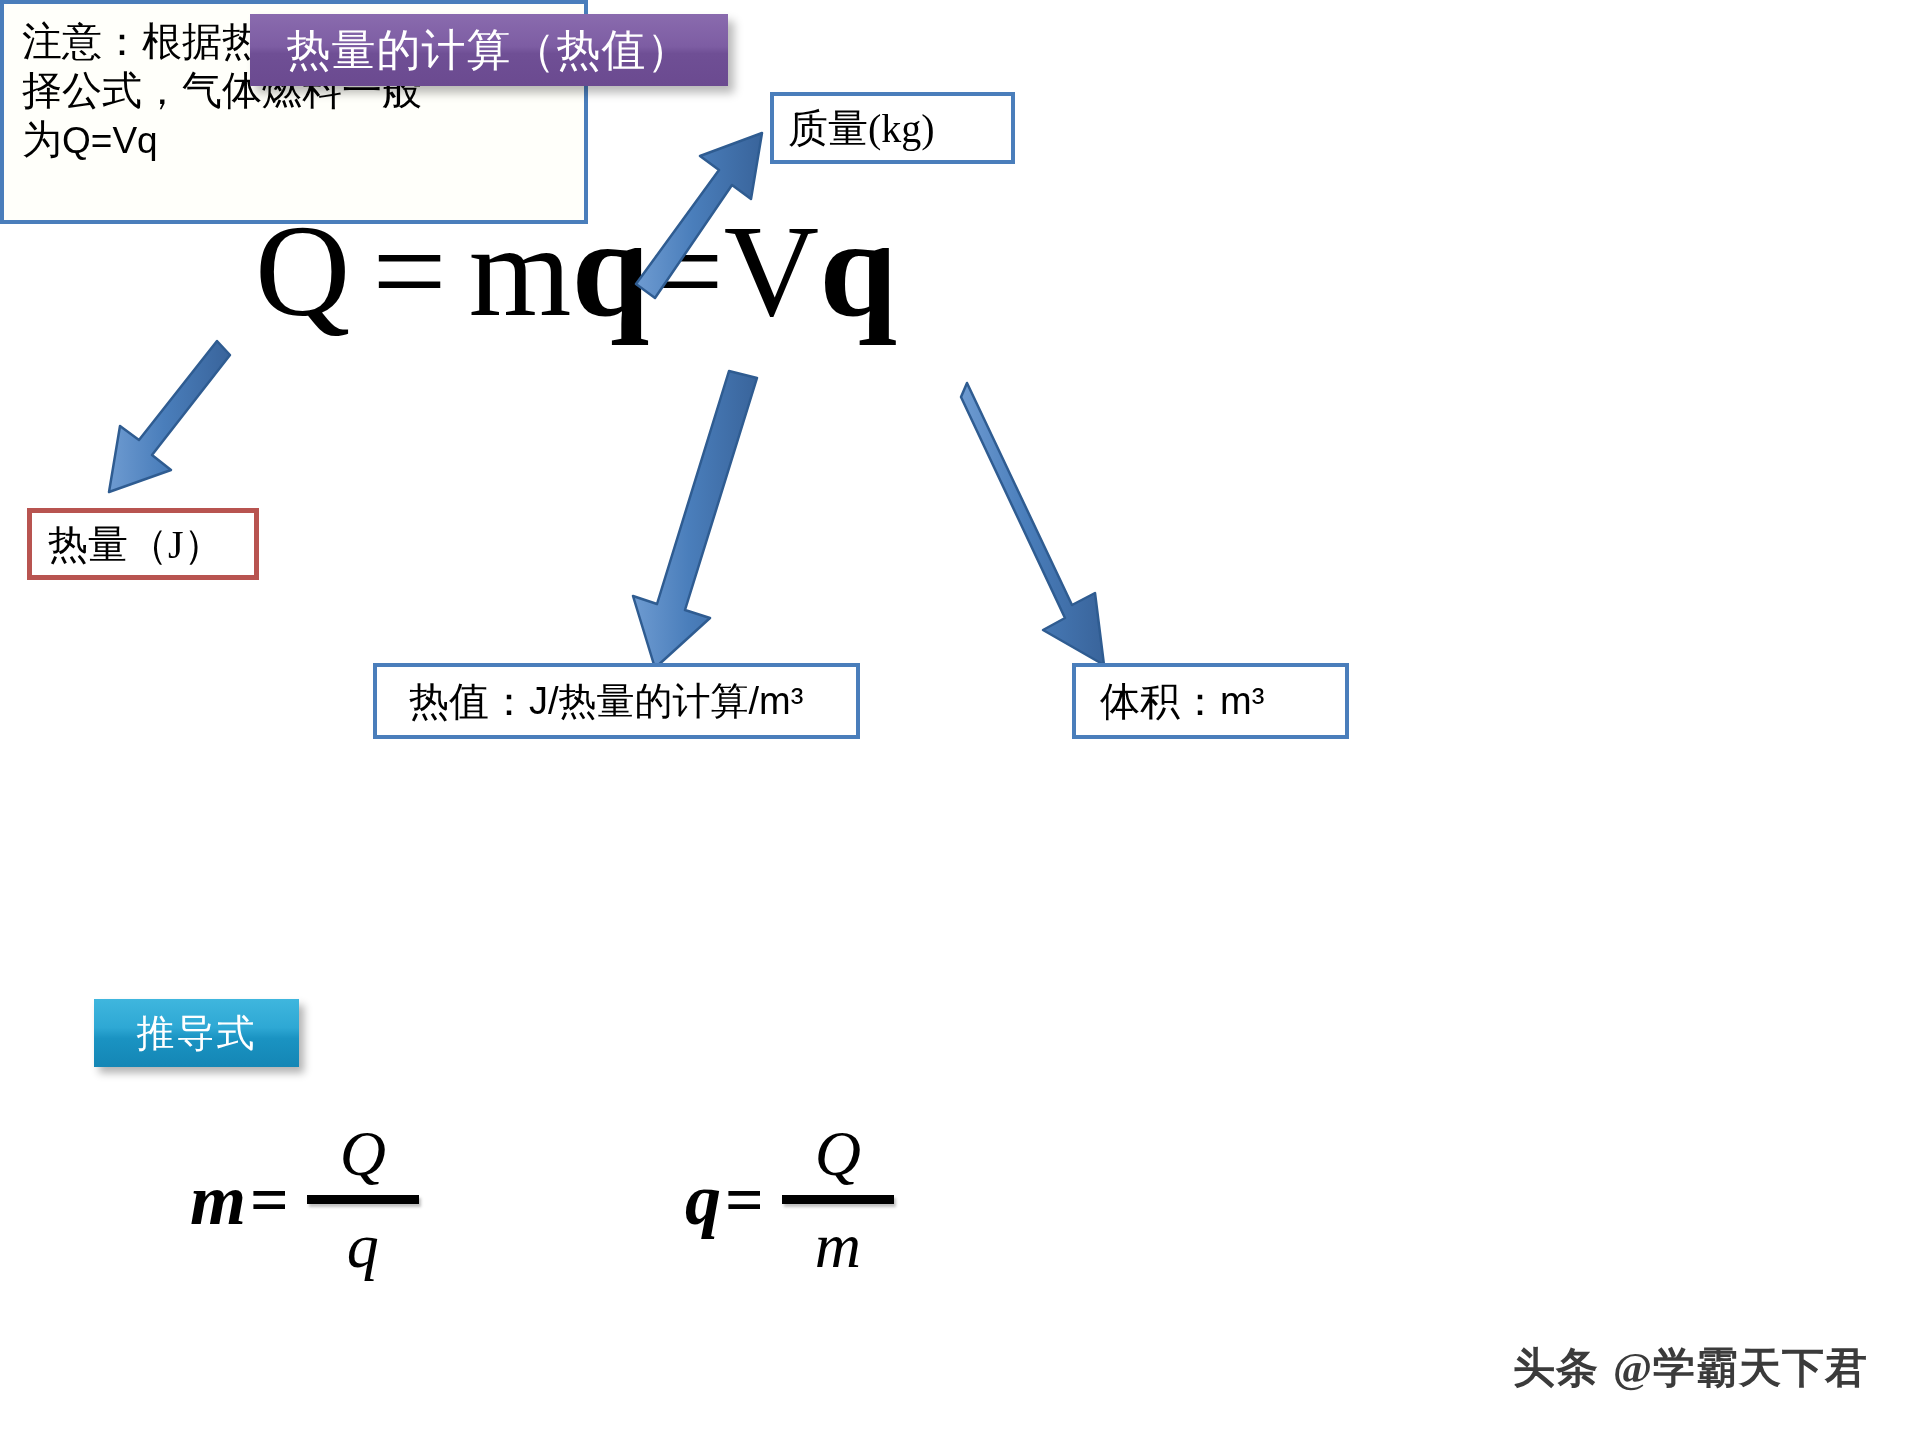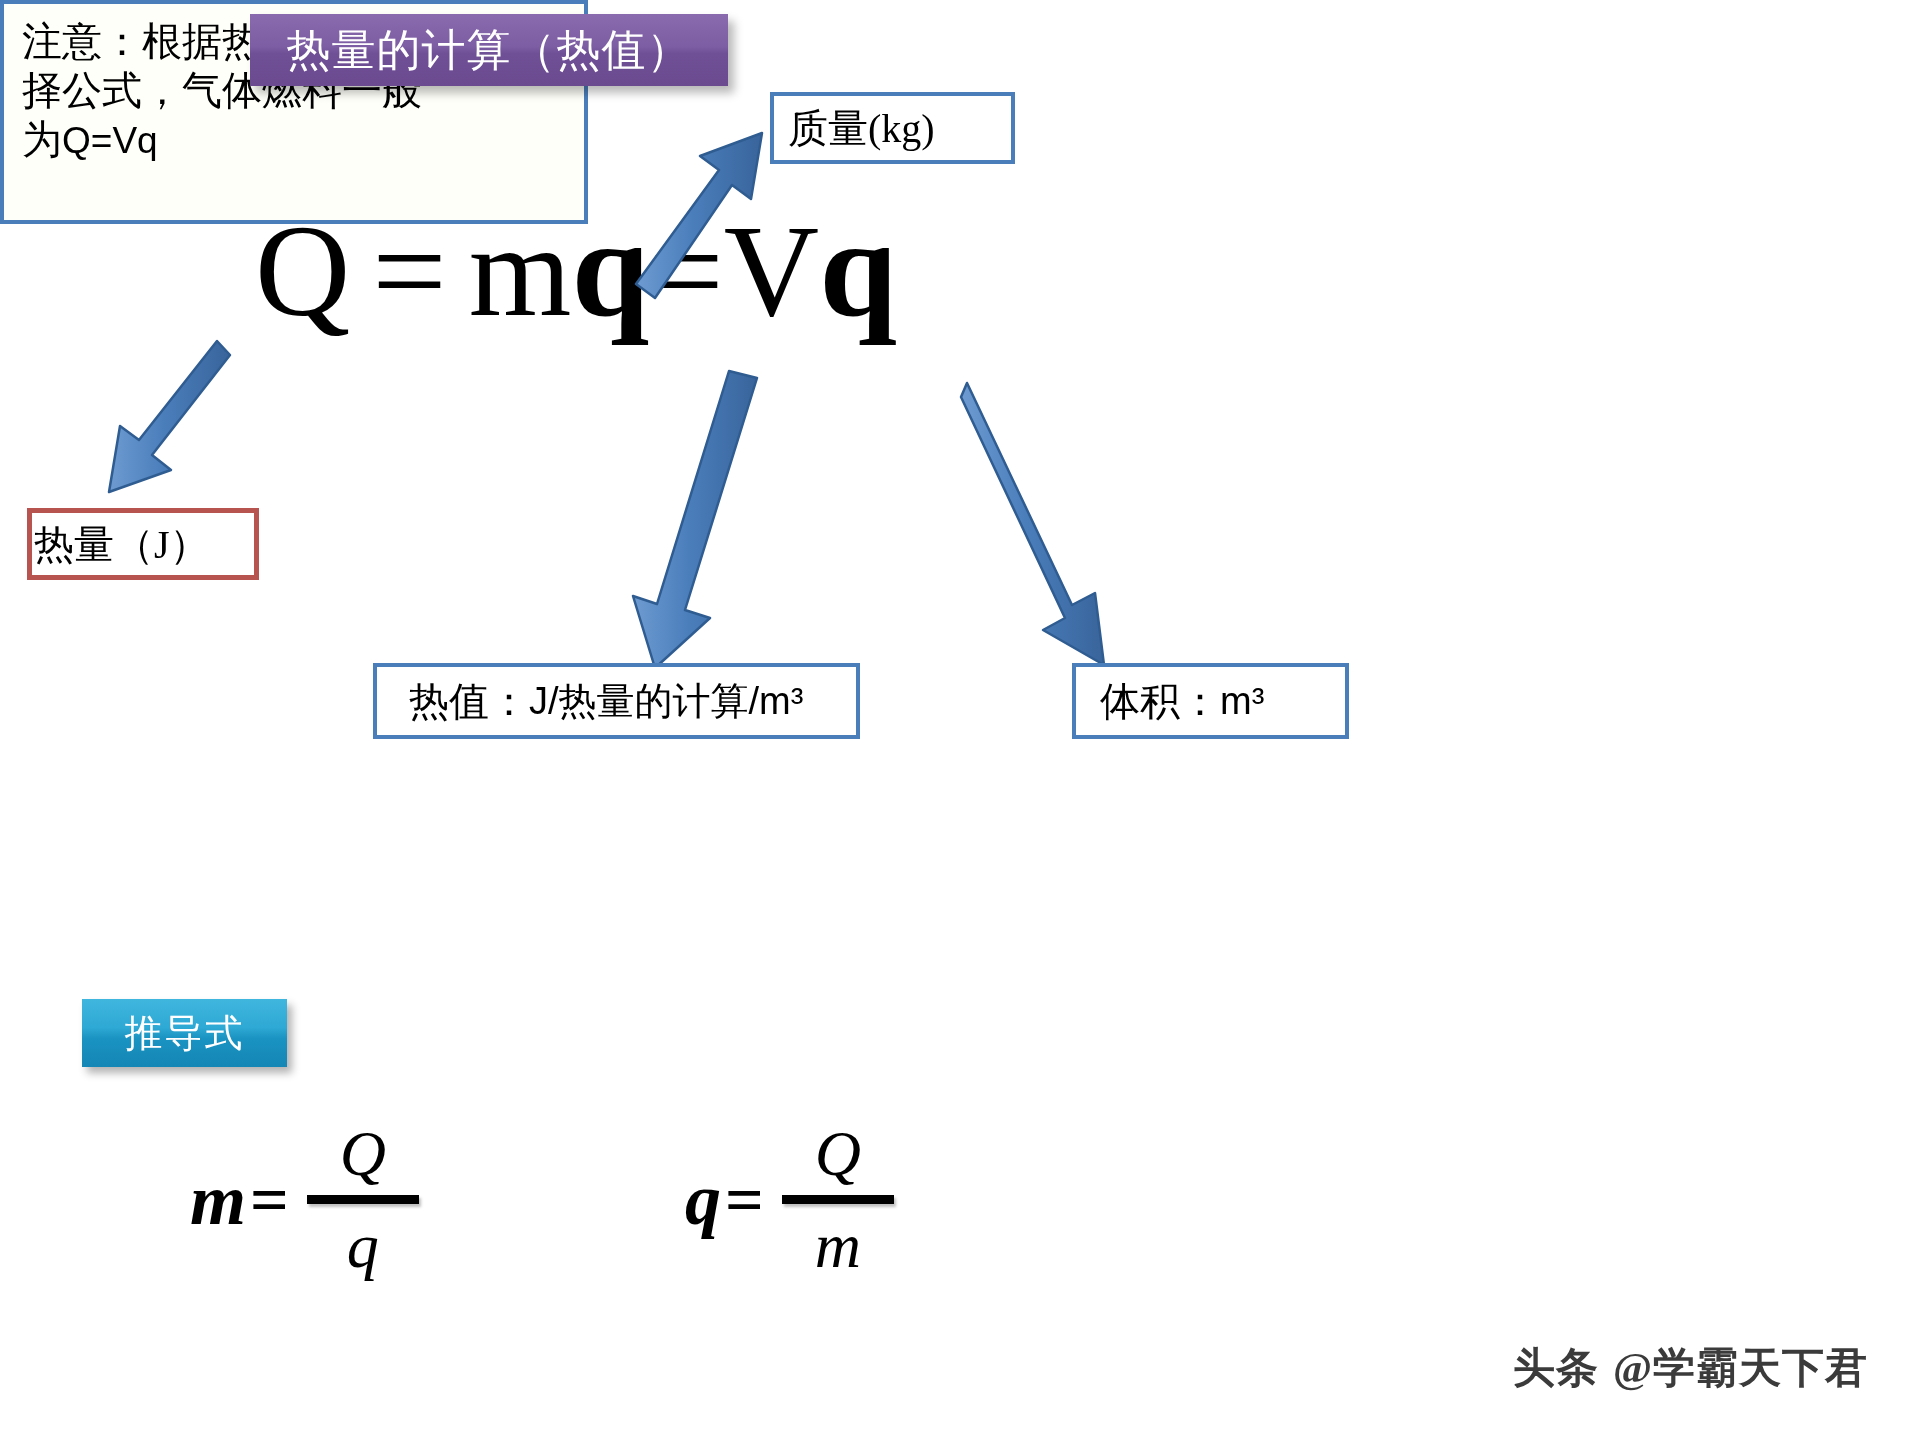--- a/index.html
+++ b/index.html
@@ -77,21 +77,21 @@
   }
 
   #box-mass {
     left: 770px; top: 85px; width: 245px; height: 72px;
     padding-left: 14px;
     font-size: 40px;
     margin-top: 7px;
   }
   #box-heat {
     left: 27px; top: 508px; width: 232px; height: 72px;
-    padding-left: 2px;
+    padding-left: 16px;
     font-size: 40px;
   }
   #box-qvalue {
     left: 373px; top: 663px; width: 487px; height: 76px;
     padding-left: 32px;
     font-size: 40px;
   }
   #box-volume {
     left: 1072px; top: 663px; width: 277px; height: 76px;
     padding-left: 24px;
@@ -121,21 +121,21 @@
   .arrows {
     position: absolute;
     left: 0; top: 0;
     width: 1920px; height: 1440px;
     pointer-events: none;
   }
 
   
   .badge {
     position: absolute;
-    left: 82px;
+    left: 94px;
     top: 999px;
     width: 205px;
     height: 68px;
     background: linear-gradient(180deg, #3fb6de 0%, #2ea8d4 42%, #1a93c2 58%, #1486b5 100%);
     box-shadow: 5px 6px 8px rgba(0,0,0,0.30);
     display: flex;
     align-items: center;
     justify-content: center;
   }
   .badge span {

